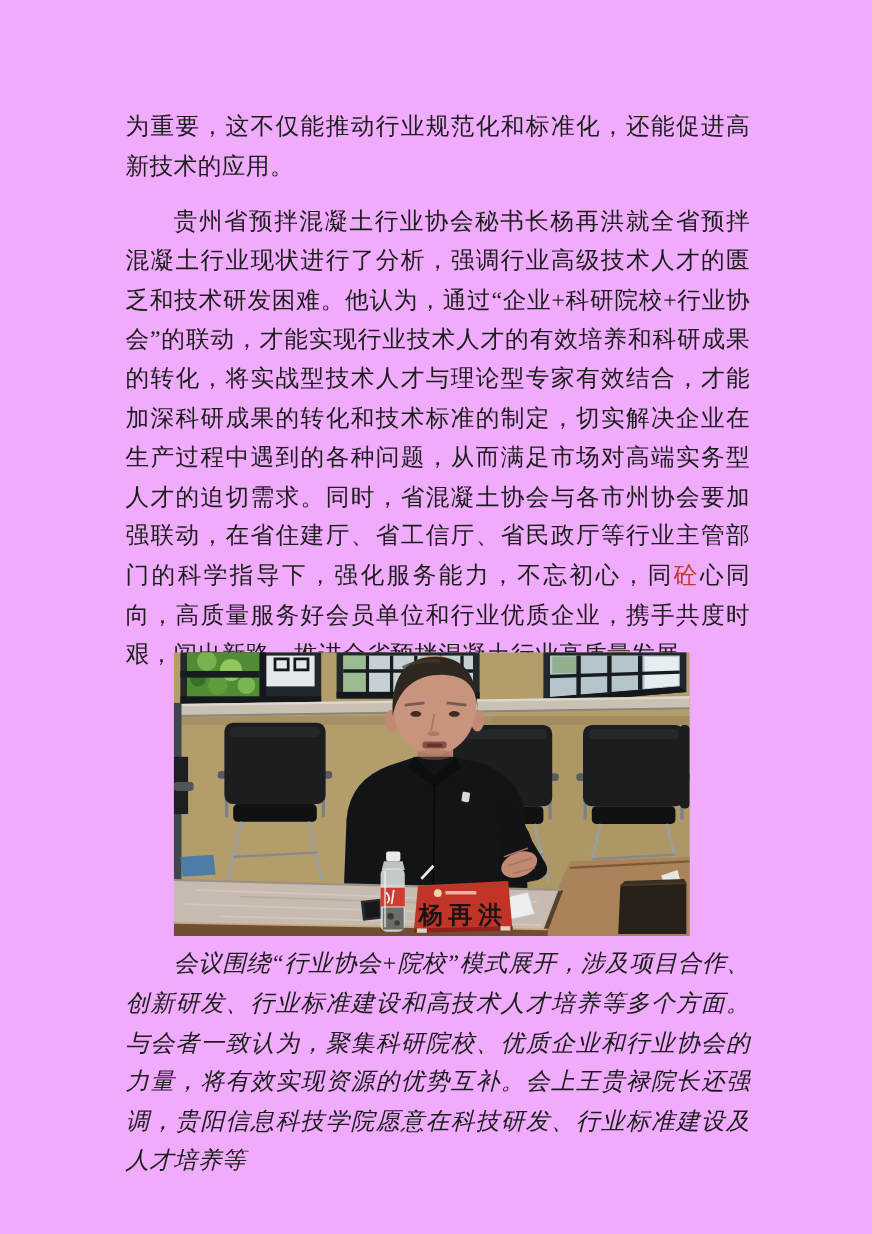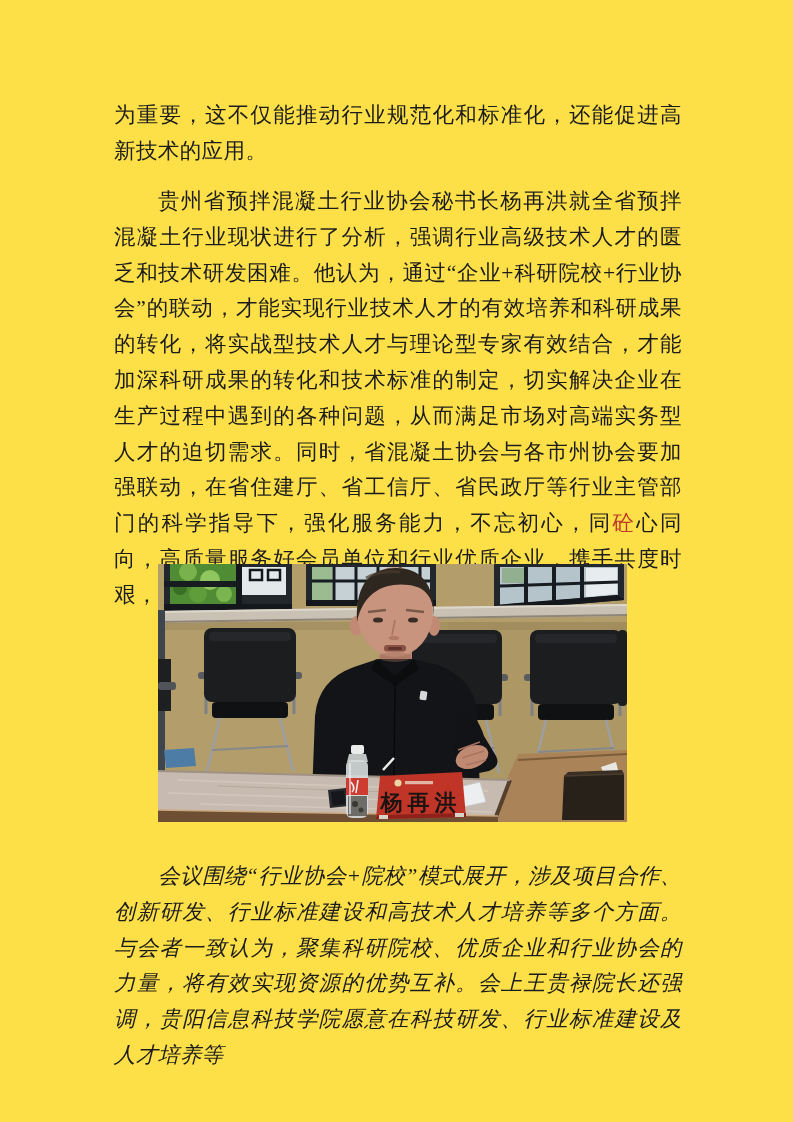--- a/index.html
+++ b/index.html
@@ -1,31 +1,31 @@
 <!DOCTYPE html>
 <html><head>
 <meta charset="utf-8">
 <style>
   html,body{margin:0;padding:0;background:#ffffff;}
   .page{
-    position:relative;width:793px;height:1122px;background:#fde047;overflow:hidden;
+    position:relative;width:793px;height:1122px;background:#f0abfc;overflow:hidden;
     font-family:"Liberation Serif","DejaVu Serif",serif;
   }
   .para{
     position:absolute;left:114px;width:568px;margin:0;
     font-size:21.5px;line-height:35.8px;letter-spacing:0.4px;
     color:#1c1c1c;text-align:justify;text-justify:inter-ideograph;
   }
   .para.indent{text-indent:44px;}
   .p1{top:98px;}
   .p2{top:184px;}
   .p3{top:859px;font-style:italic;}
   .hl{color:#bf3a28;}
   .photo-figure{
-    position:absolute;left:158px;top:564px;width:389px;height:258px;
+    position:absolute;left:158px;top:593px;width:389px;height:258px;
   }
   .photo-figure svg{display:block;}
   .placard-name{
     font-family:"Liberation Serif","DejaVu Serif",serif;
     font-weight:bold;
   }
 </style>
 </head>
 <body>
 

